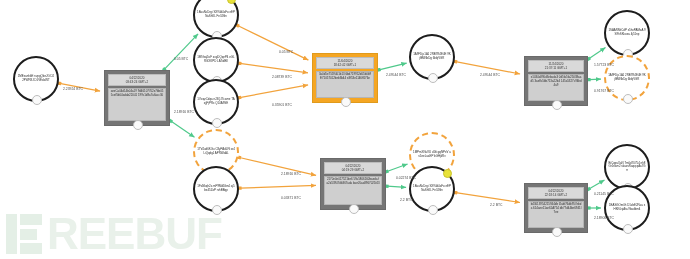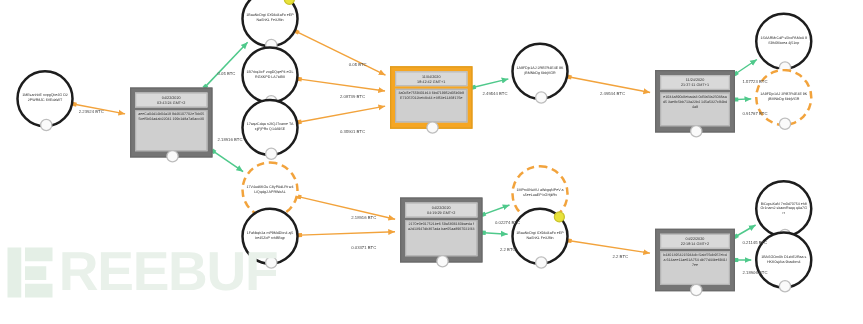--- a/index.html
+++ b/index.html
@@ -6,21 +6,21 @@
   body{
     font-family:"Liberation Sans", sans-serif;
     width:690px;height:259px;position:relative;overflow:hidden;
   }
   #canvas{position:absolute;left:0;top:0;width:690px;height:259px;}
   svg.edges{position:absolute;left:0;top:0;width:690px;height:259px;pointer-events:none;}
 
   
   .watermark{
     position:absolute;left:6px;top:198px;width:226px;height:56px;
-    display:flex;align-items:flex-start;opacity:1;pointer-events:none;
+    display:flex;align-items:flex-end;opacity:1;pointer-events:none;
   }
   .wm-mark{display:flex;align-items:center;height:40px;margin-right:5px;}
   .wm-bar{width:11px;height:40px;background:#e4efe6;}
   .wm-stack{display:flex;flex-direction:column;justify-content:space-between;height:40px;margin-left:3px;}
   .wm-stack i{display:block;width:22px;height:11px;background:#e4efe6;}
   .wm-stack i.mid{width:17px;}
   .wm-text{
     font-size:44px;font-weight:bold;color:#e9f1ea;letter-spacing:-1px;
     font-family:"Liberation Sans", sans-serif;line-height:40px;
   }

